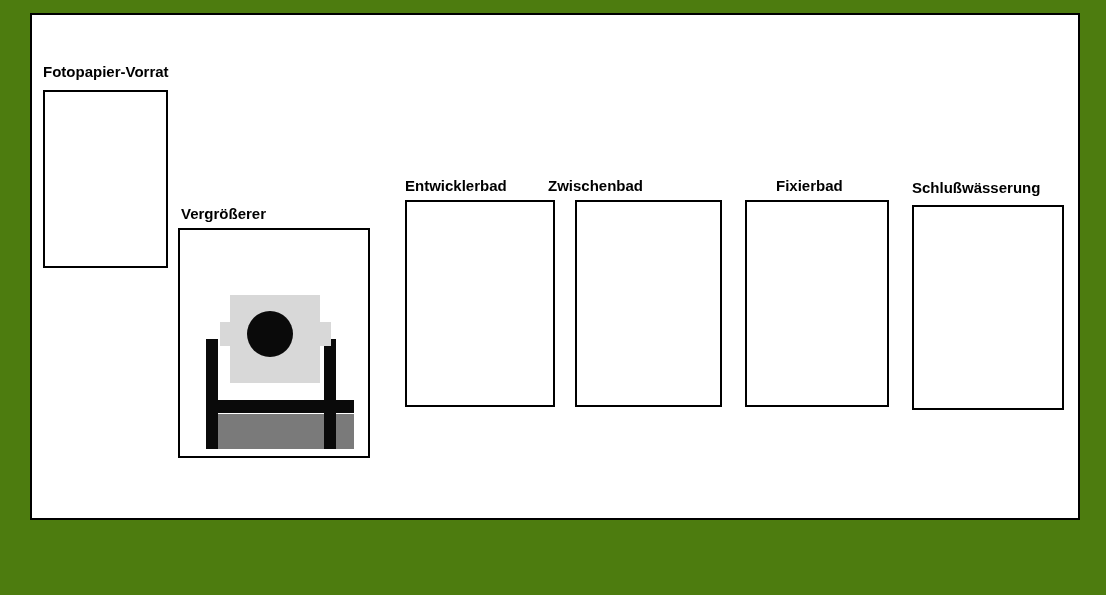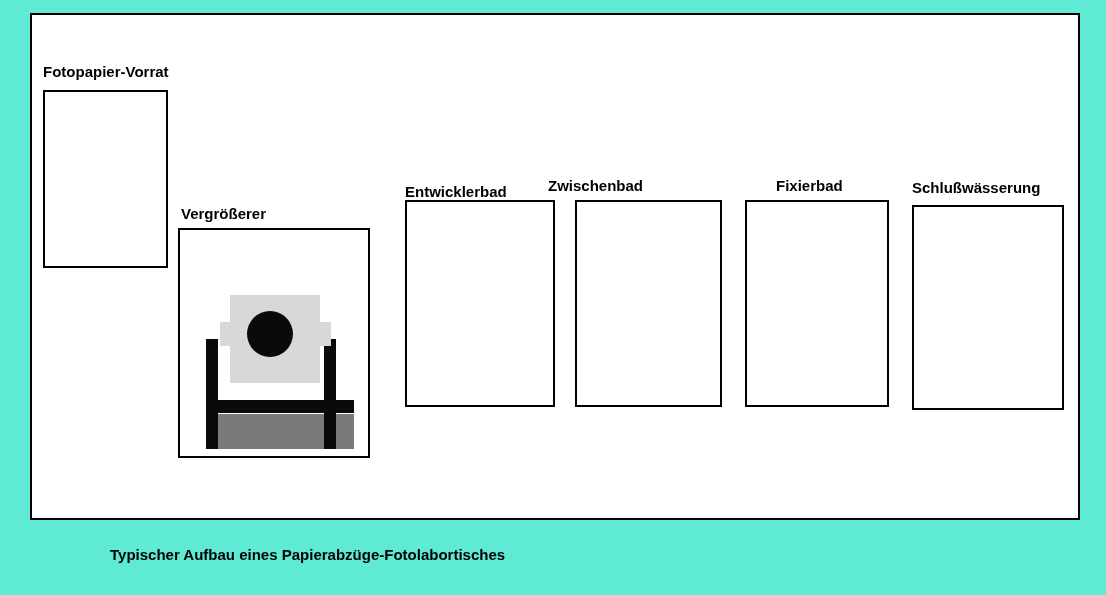--- a/index.html
+++ b/index.html
@@ -5,21 +5,21 @@
   html, body {
     margin: 0;
     padding: 0;
     background: #ffffff;
     font-family: "Liberation Sans", sans-serif;
   }
   .canvas {
     position: relative;
     width: 1106px;
     height: 595px;
-    background: #5eead4;
+    background: #4d7c0f;
     overflow: hidden;
     color: #000;
   }
   .outer-frame {
     position: absolute;
     left: 30px;
     top: 13px;
     width: 1050px;
     height: 507px;
     border: 2px solid var(--outline, #000);
@@ -101,27 +101,26 @@
     <div class="enl-part enl-base"></div>
     <div class="enl-part enl-leg-left"></div>
     <div class="enl-part enl-leg-right"></div>
     <div class="enl-part enl-crossbar"></div>
     <div class="enl-part enl-tab-left"></div>
     <div class="enl-part enl-tab-right"></div>
     <div class="enl-part enl-head"></div>
     <div class="enl-part enl-lens"></div>
   </div>
 
-  <div class="label" style="left:405px; top:178px;margin-top:6px;">Entwicklerbad</div>
+  <div class="label" style="left:405px; top:178px;">Entwicklerbad</div>
   <div class="box" style="left:405px; top:200px; width:150px; height:207px;"></div>
 
   <div class="label" style="left:548px; top:178px;">Zwischenbad</div>
   <div class="box" style="left:575px; top:200px; width:147px; height:207px;"></div>
 
   <div class="label" style="left:776px; top:178px;">Fixierbad</div>
   <div class="box" style="left:745px; top:200px; width:144px; height:207px;"></div>
 
   <div class="label" style="left:912px; top:180px;text-align:center;">Schlußwässerung</div>
   <div class="box" style="left:912px; top:205px; width:152px; height:205px;"></div>
 
-  <div class="caption">Typischer Aufbau eines Papierabzüge-Fotolabortisches</div>
 
 </div>
 
 </body></html>

